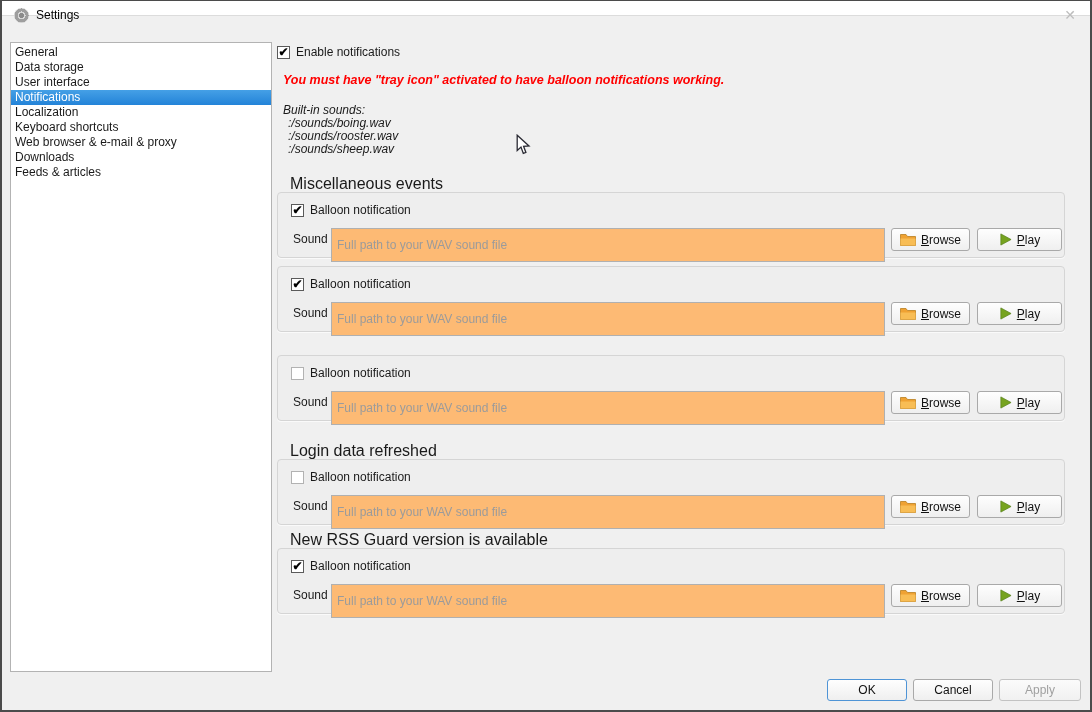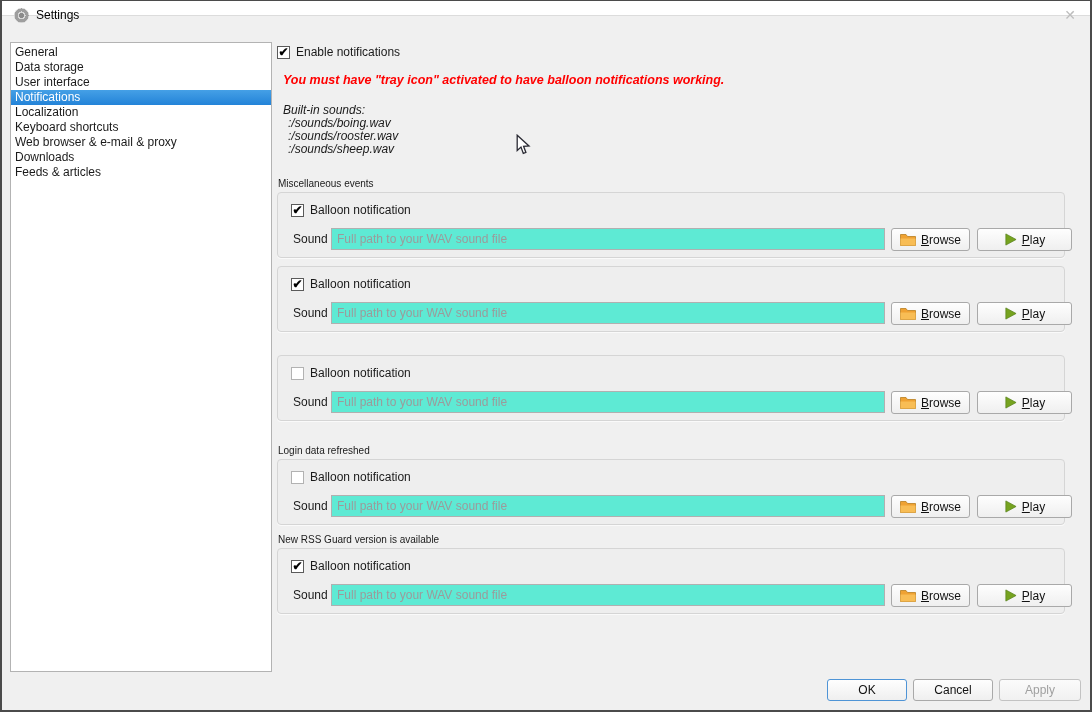--- a/index.html
+++ b/index.html
@@ -28,32 +28,32 @@
   .bi-file { padding-left:5px; }
 
   
   .cb { display:flex; align-items:center; gap:6px; cursor:default; }
   .box { width:13px; height:13px; background:#ffffff; border:1px solid #5a5a5a; display:flex; align-items:center; justify-content:center; flex:0 0 auto; }
   .box.empty { border-color:#b2b2b2; }
   .check { font-size:12px; line-height:11px; color:#000; font-weight:bold; }
 
   
   .section { position:absolute; left:277px; width:788px; }
-  .section-title { font-size:10px; line-height:13px; margin-bottom:2px; margin-left:1px; }
+  .section-title { font-size:16px; line-height:13px; margin-bottom:2px; margin-left:13px; }
   .groupbox { position:relative; height:66px; border:1px solid #d5d5d5; border-radius:4px; background:#eeeeee; box-shadow:0 1px 0 rgba(255,255,255,0.65); }
   .balloon-row { position:absolute; top:10px; left:13px; }
   .sound-row { position:absolute; top:35px; left:0; right:0; height:23px; }
   .sound-label { position:absolute; left:15px; top:4px; }
-  .sound-input { position:absolute; left:53px; top:0; width:554px; height:22px; border:1px solid #b0b0b0; background:#5eead4; padding:0 5px; font-family:"Liberation Sans", sans-serif; font-size:12px; color:#1a1a1a; }
+  .sound-input { position:absolute; left:53px; top:0; width:554px; height:34px; border:1px solid #b0b0b0; background:#fdba74; padding:0 5px; font-family:"Liberation Sans", sans-serif; font-size:12px; color:#1a1a1a; }
   .sound-input::placeholder { color:#9b9b9b; opacity:1; }
 
   .btn { display:flex; align-items:center; justify-content:center; gap:5px; background:linear-gradient(#fefefe,#efefef); border:1px solid #a9a9a9; border-radius:3px; font-family:"Liberation Sans", sans-serif; font-size:12px; color:#111; cursor:default; }
   .btn .mn { text-decoration:underline; }
   .btn-browse { position:absolute; left:613px; top:0; width:79px; height:23px; }
-  .btn-play   { position:absolute; left:699px; top:0; width:95px; height:23px; }
+  .btn-play   { position:absolute; left:699px; top:0; width:85px; height:23px; }
   .icon-wrap { display:flex; align-items:center; }
 
   
   .footer-btn { position:absolute; height:22px; font-size:12px; }
   .btn-ok     { left:827px; top:679px; width:80px; border-color:#4f94d6; }
   .btn-cancel { left:913px; top:679px; width:80px; }
   .btn-apply  { left:999px; top:679px; width:82px; color:#a0a0a0; border-color:#c3c3c3; background:linear-gradient(#fbfbfb,#f1f1f1); }
 
   
   .cursor { position:absolute; left:516px; top:134px; z-index:70; pointer-events:none; }

